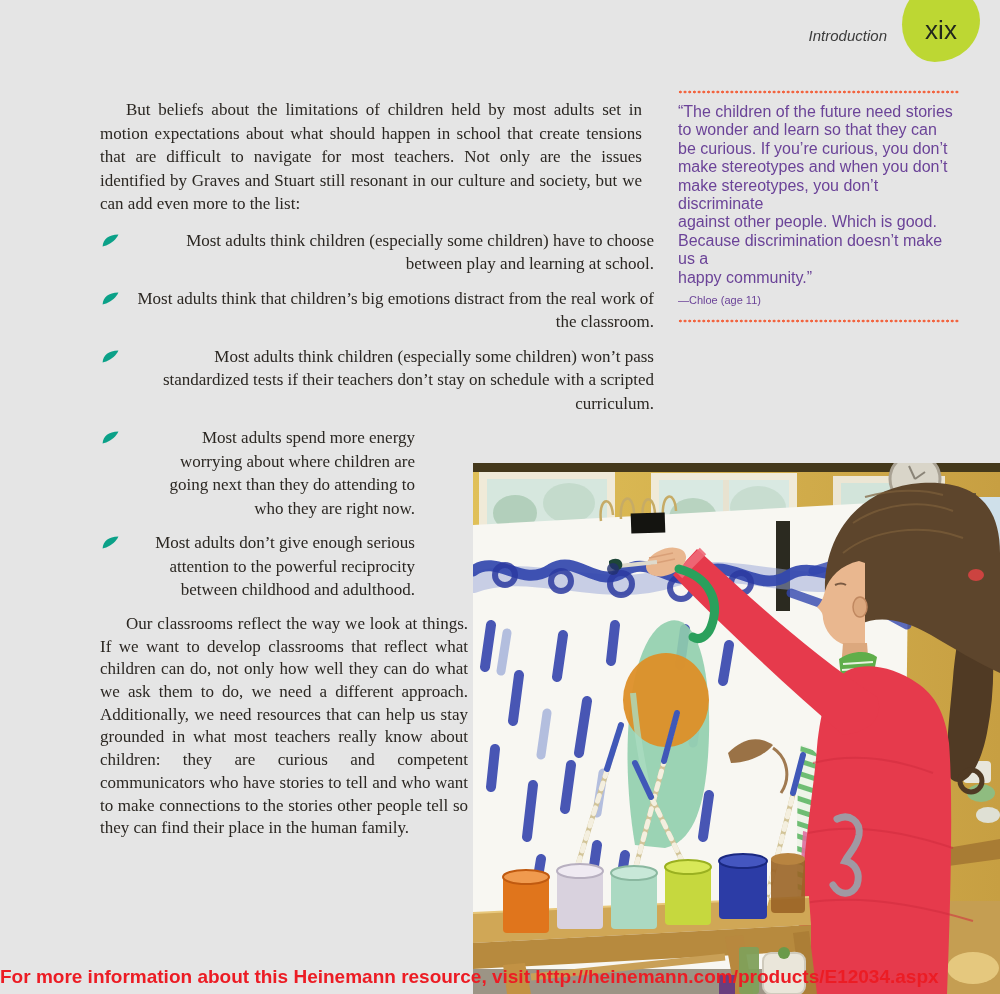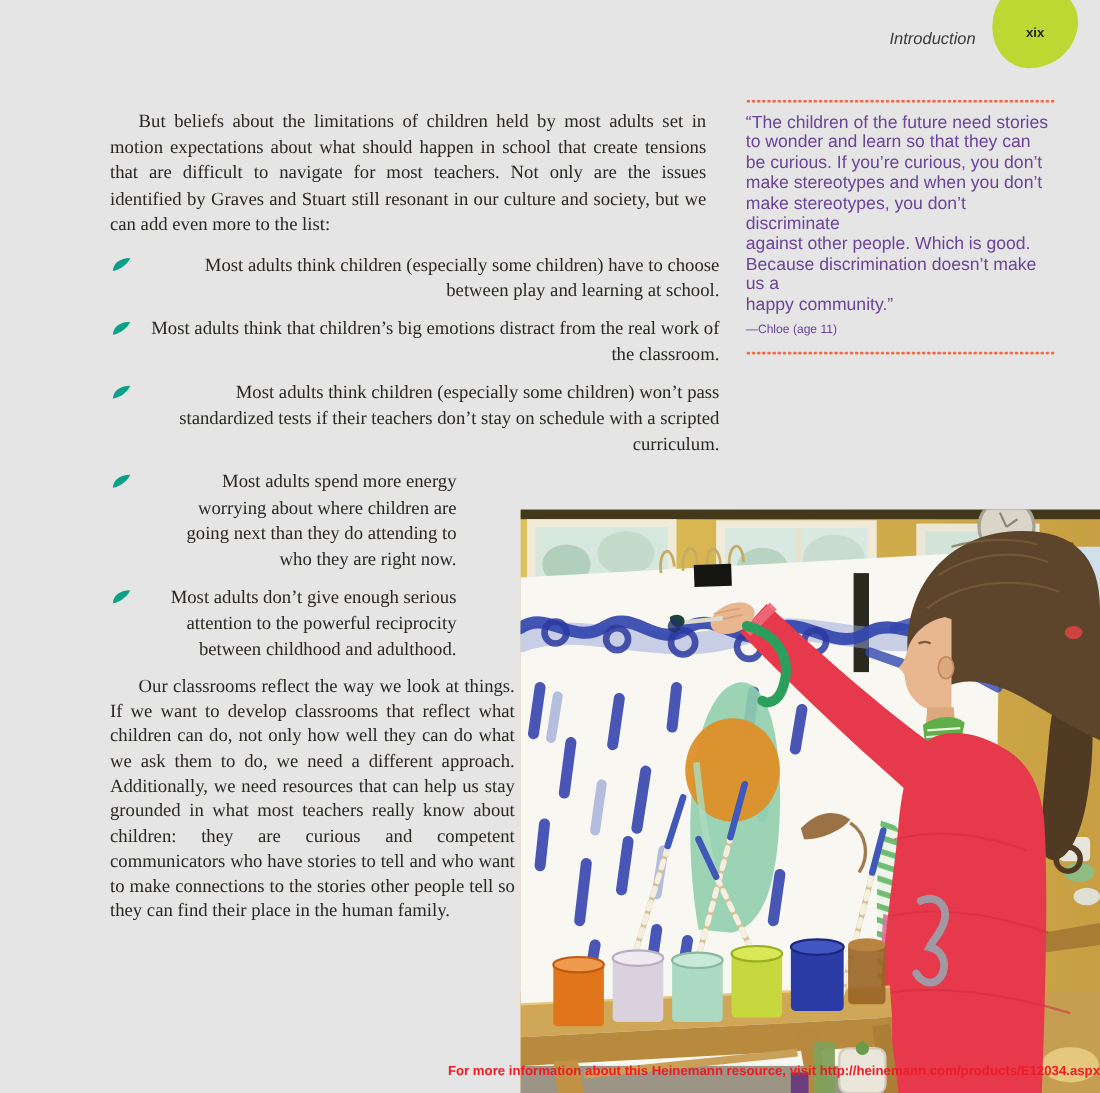--- a/index.html
+++ b/index.html
@@ -3,43 +3,43 @@
 <meta charset="utf-8">
 <style>
   html,body{margin:0;padding:0;background:#ffffff;}
   .page{position:relative;width:1000px;height:994px;background:#e5e5e5;overflow:hidden;
         font-family:"Liberation Serif",serif;color:#2b2722;}
   
   .section-label{position:absolute;top:27px;right:113px;font-family:"Liberation Sans",sans-serif;
         font-style:italic;font-size:15px;color:#3b3b3b;}
   .page-blob{position:absolute;left:902px;top:-16px;width:78px;height:78px;background:#bdd733;
         border-radius:46% 54% 58% 42% / 52% 46% 54% 48%;display:flex;align-items:center;justify-content:center;}
-  .page-blob span{font-family:"Liberation Sans",sans-serif;font-weight:bold;font-size:12px;
+  .page-blob span{font-family:"Liberation Sans",sans-serif;font-weight:normal;font-size:26px;
         color:#22281c;padding-top:14px;}
   
   .main-col{position:absolute;left:88px;top:86px;width:566px;}
   .main-col p{margin:12px;font-size:17px;line-height:23.6px;text-align:justify;}
   .main-col p.lead{text-indent:26px;}
   ul.points{list-style:none;margin:13px 0 0 0;padding:0;text-align:right;}
   ul.points li{position:relative;padding-left:49px;margin-bottom:11px;font-size:17px;line-height:23.5px;}
   ul.points li.narrow{width:278px;}
   .leaf{position:absolute;left:14px;top:5px;width:17px;height:13px;}
   .closing{width:368px;text-indent:26px;margin-top:6px !important;line-height:22.7px !important;}
   
   .sidebar{position:absolute;left:678px;top:90px;width:281px;font-family:"Liberation Sans",sans-serif;}
   .dotted{height:4px;background-image:radial-gradient(circle,#f2643f 1.35px,transparent 1.6px);
         background-size:4.7px 4px;background-repeat:repeat-x;background-position:left center;}
   .quote{font-weight:normal;font-size:16px;line-height:18.4px;color:#6b4398;padding:9px 0 0 0;
         white-space:pre-line;}
   .attribution{font-size:11px;color:#6b4398;margin:7px 0 13px 0;}
   
   .photo{position:absolute;left:473px;top:463px;width:527px;height:531px;overflow:hidden;}
   
-  .footer-note{position:absolute;left:0;top:966px;width:1000px;text-align:right;z-index:5;
-        font-family:"Liberation Sans",sans-serif;font-weight:bold;font-size:12px;color:#ec1c24;}
+  .footer-note{position:absolute;left:0;top:966px;width:1000px;text-align:left;z-index:5;
+        font-family:"Liberation Sans",sans-serif;font-weight:bold;font-size:19px;color:#ec1c24;}
 </style>
 </head>
 <body>
 
 <div class="page">
 
   <div class="section-label">Introduction</div>
   <div class="page-blob">
     <span>xix</span>
   </div>

